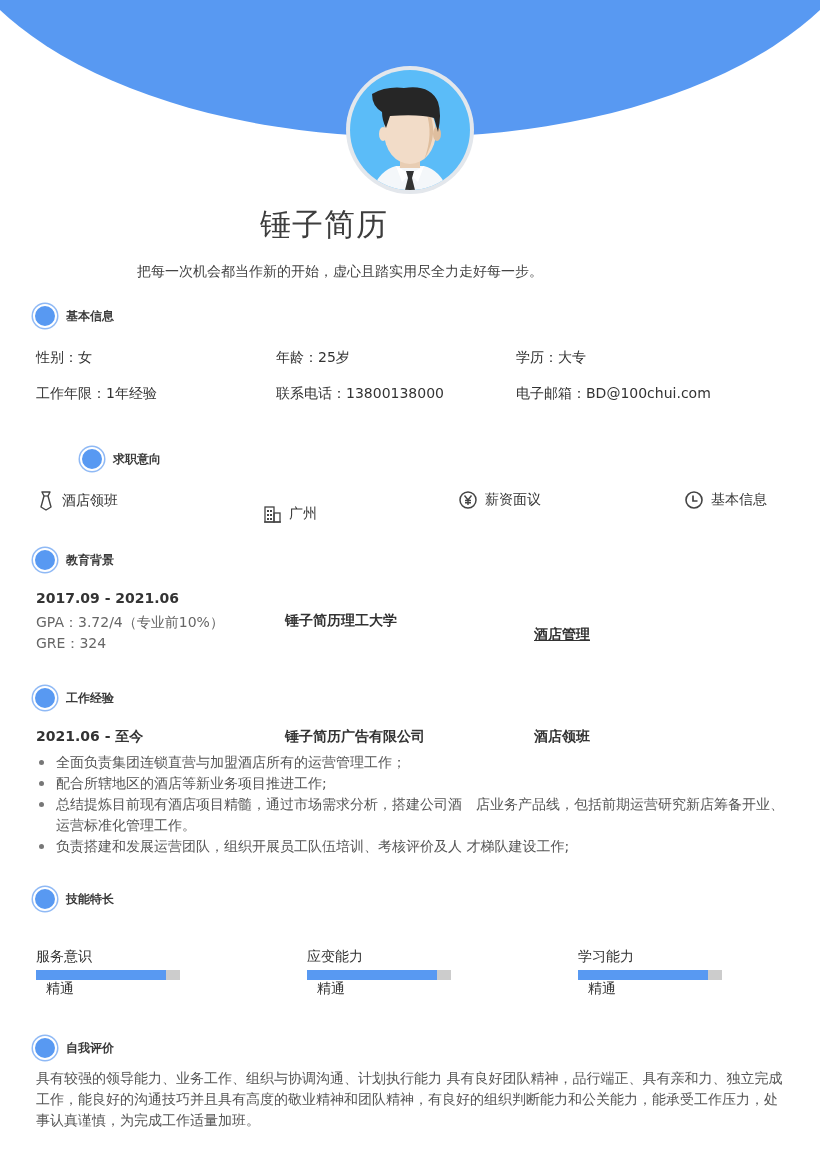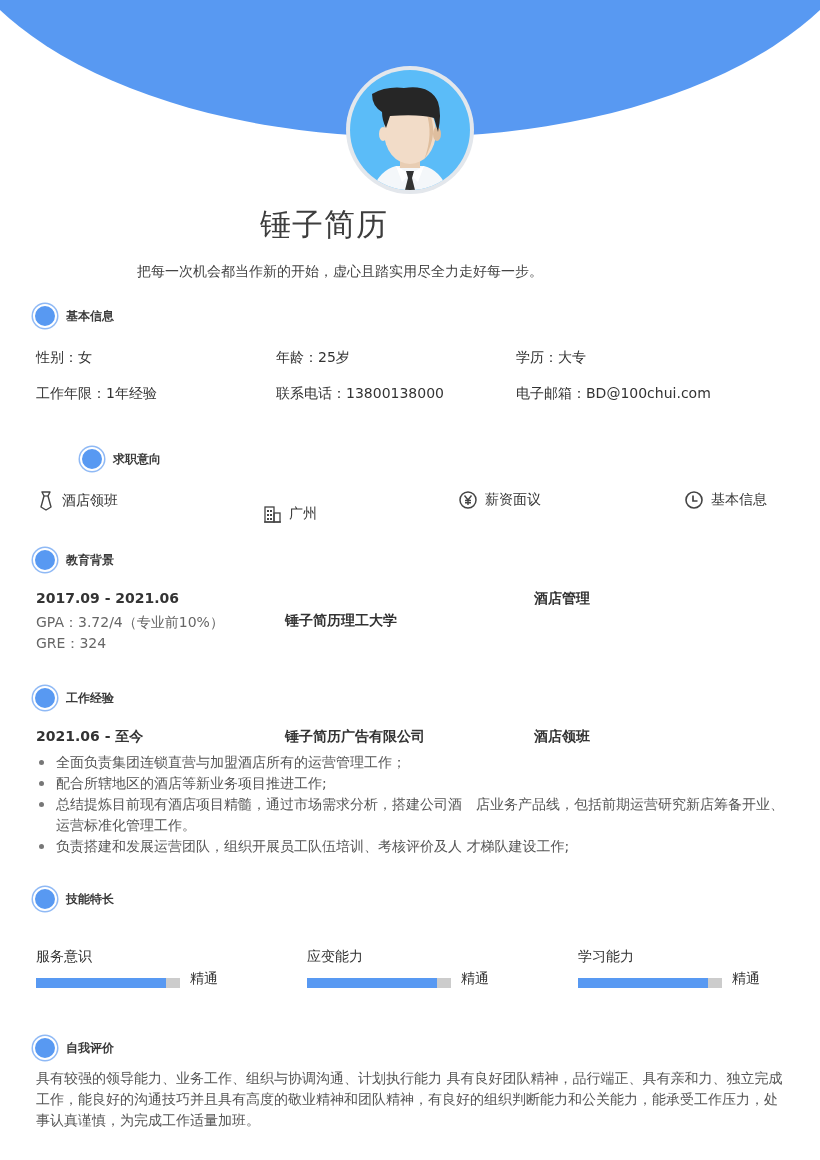--- a/index.html
+++ b/index.html
@@ -54,21 +54,21 @@
 
   .bullets { position: absolute; left: 36px; top: 752px; width: 760px; list-style: none; }
   .bullets li { position: relative; padding-left: 20px; font-size: 14px; line-height: 21px; color: #555; }
   .bullets li::before {
     content: ""; position: absolute; left: 3px; top: 8px;
     width: 5px; height: 5px; border-radius: 50%; background: #777;
   }
 
   .skill { position: absolute; width: 240px; }
   .skill-name { font-size: 14px; color: #333; height: 20px; }
-  .skill-row { display: flex; align-items: flex-end; margin-top: 2px; }
+  .skill-row { display: flex; align-items: flex-start; margin-top: 2px; flex-direction: column; }
   .skill-bar { width: 144px; height: 10px; background: #cccccc; position: relative; }
   .skill-fill { position: absolute; left: 0; top: 0; height: 10px; background: #5899f2; }
   .skill-level { font-size: 14px; color: #333; margin-left: 10px; }
 
   .self-text {
     position: absolute; left: 36px; top: 1068px; width: 750px;
     font-size: 14px; line-height: 21px; color: #555;
   }
 </style>
 </head>
@@ -153,21 +153,21 @@
   </svg>
   <span>基本信息</span>
 </div>
 
 <div class="section-title" style="top:546px;">
   <span class="section-dot"></span>
   <span class="section-title-text">教育背景</span>
 </div>
 <div class="bold-row" style="left:36px; top:590px;">2017.09 - 2021.06</div>
 <div class="bold-row" style="left:285px; top:612px;">锤子简历理工大学</div>
-<div class="bold-row" style="left:534px; top:590px;">酒店管理</div>
+<div class="bold-row" style="left:534px; top:626px;text-decoration:underline;">酒店管理</div>
 <div class="sub-line" style="top:614px;">GPA：3.72/4（专业前10%）</div>
 <div class="sub-line" style="top:635px;">GRE：324</div>
 
 <div class="section-title" style="top:684px;">
   <span class="section-dot"></span>
   <span class="section-title-text">工作经验</span>
 </div>
 <div class="bold-row" style="left:36px; top:728px;">2021.06 - 至今</div>
 <div class="bold-row" style="left:285px; top:728px;">锤子简历广告有限公司</div>
 <div class="bold-row" style="left:534px; top:728px;">酒店领班</div>

